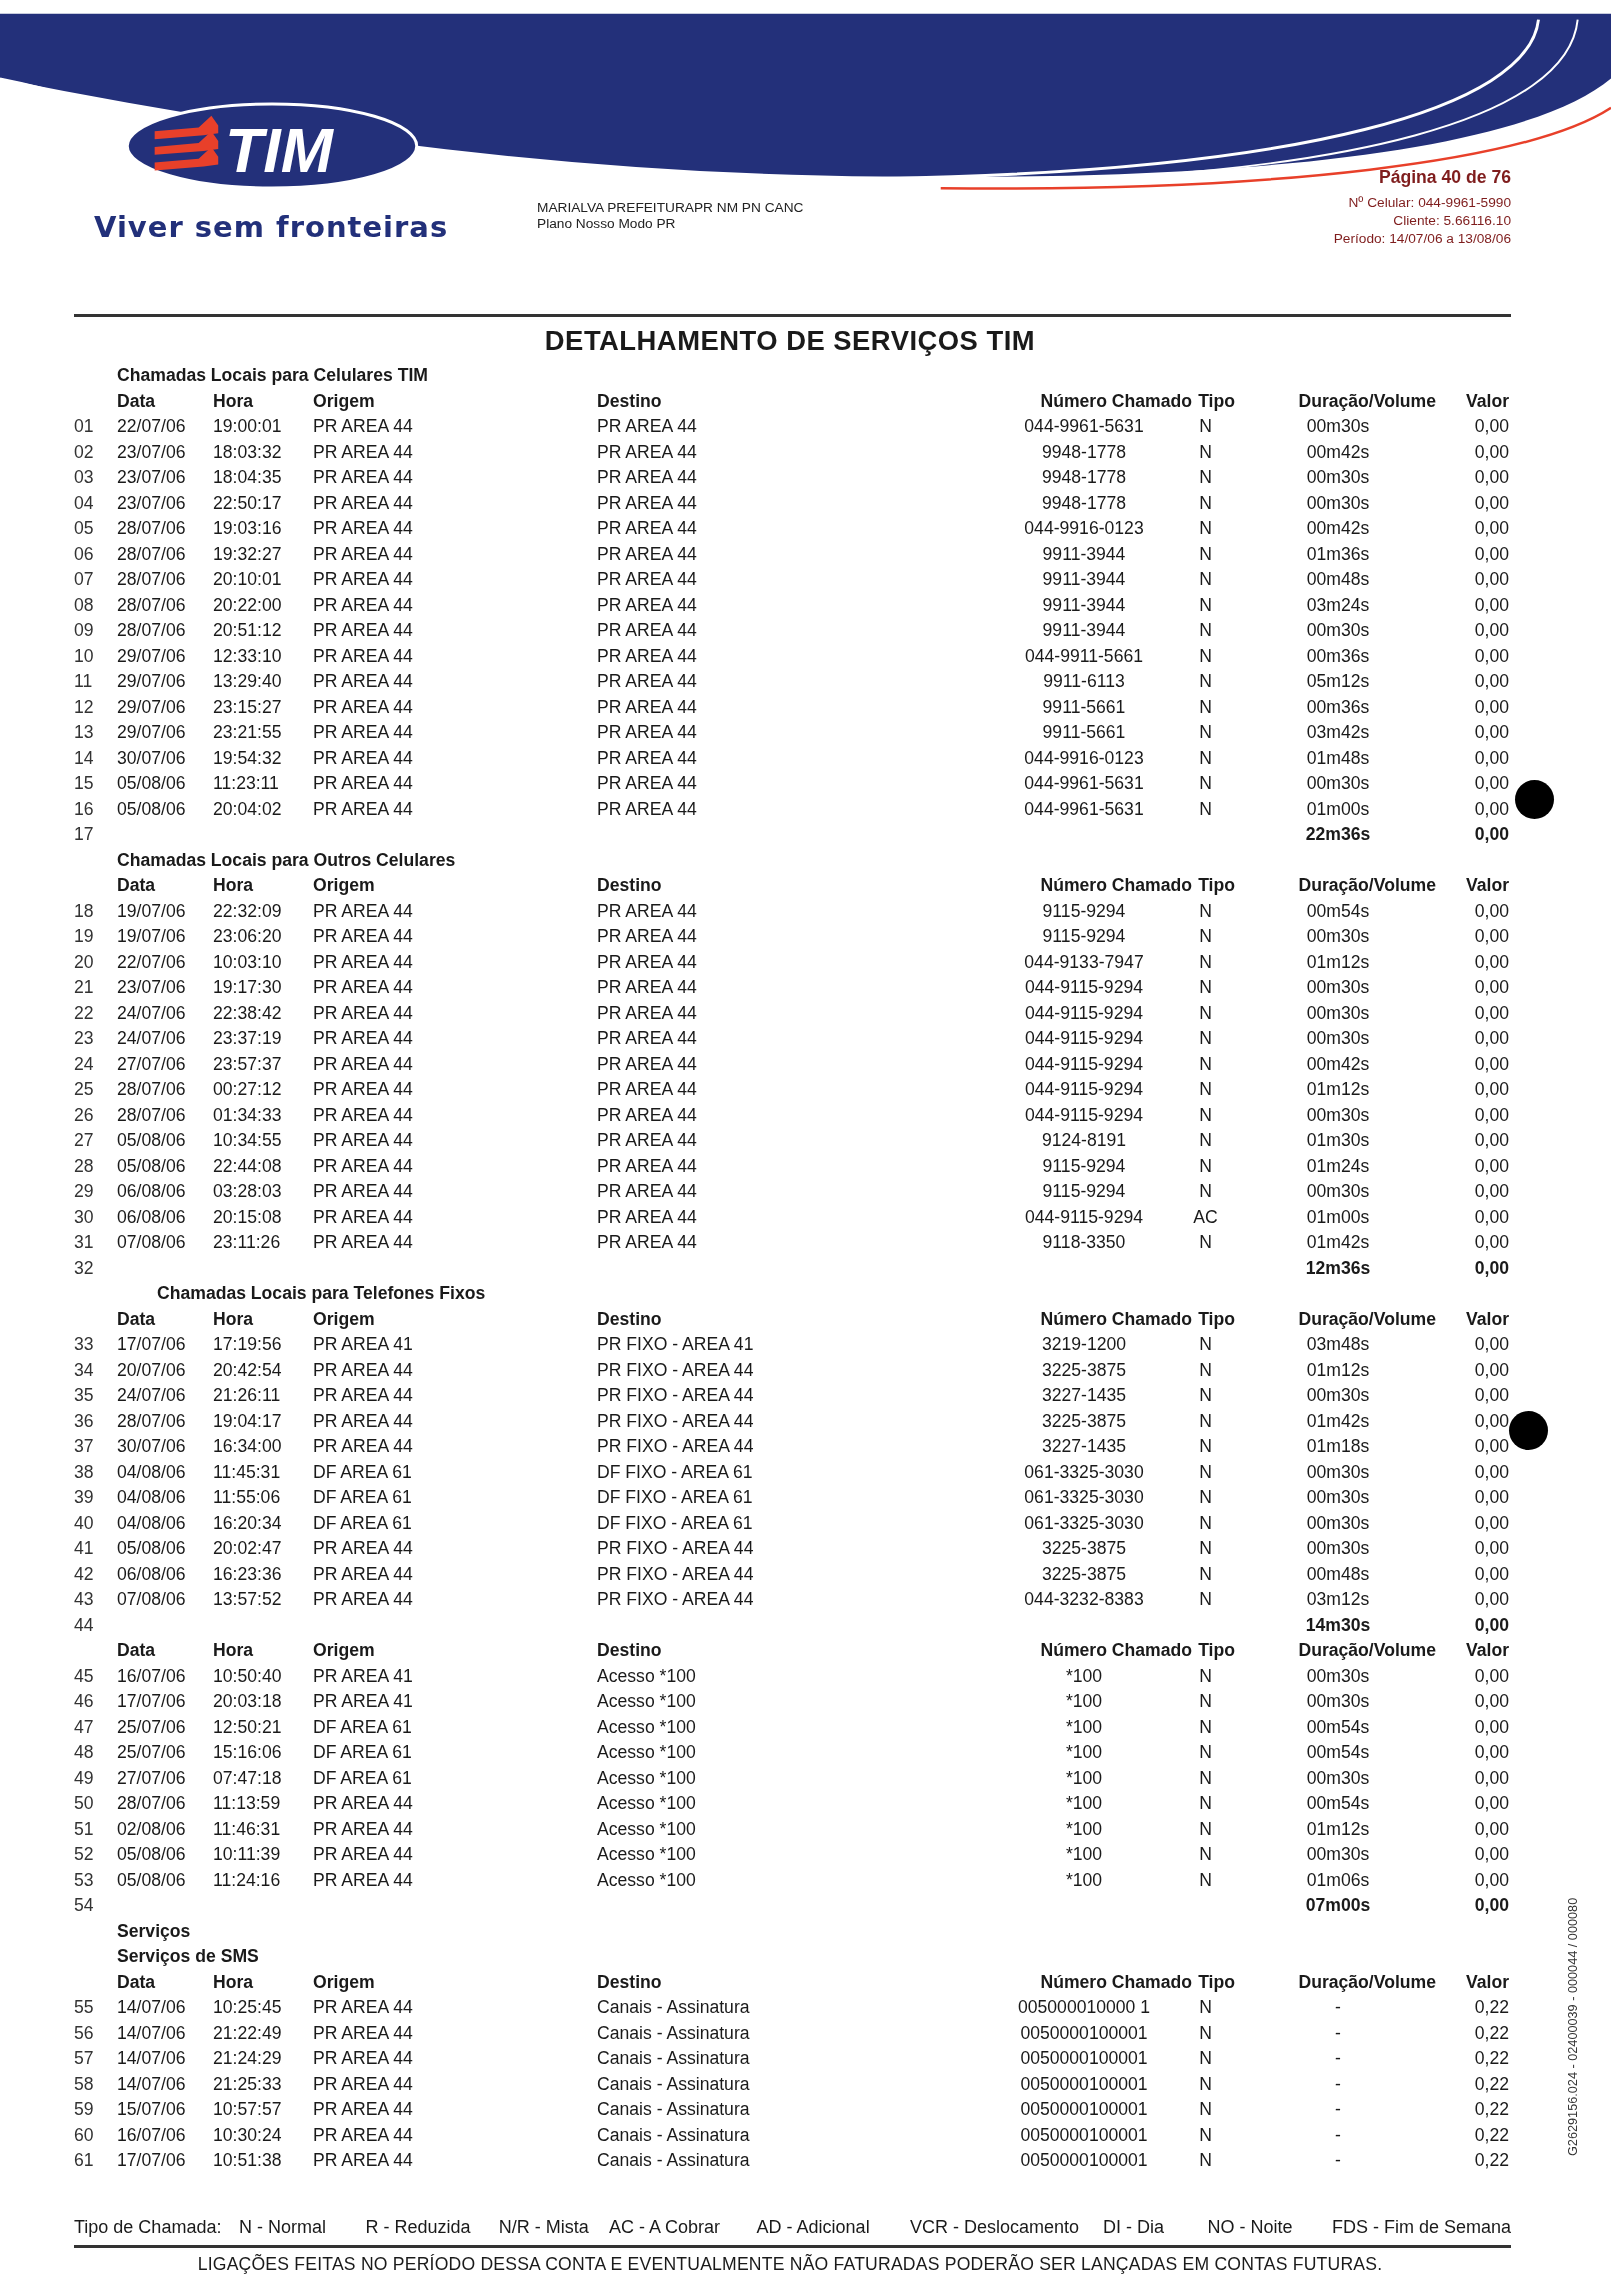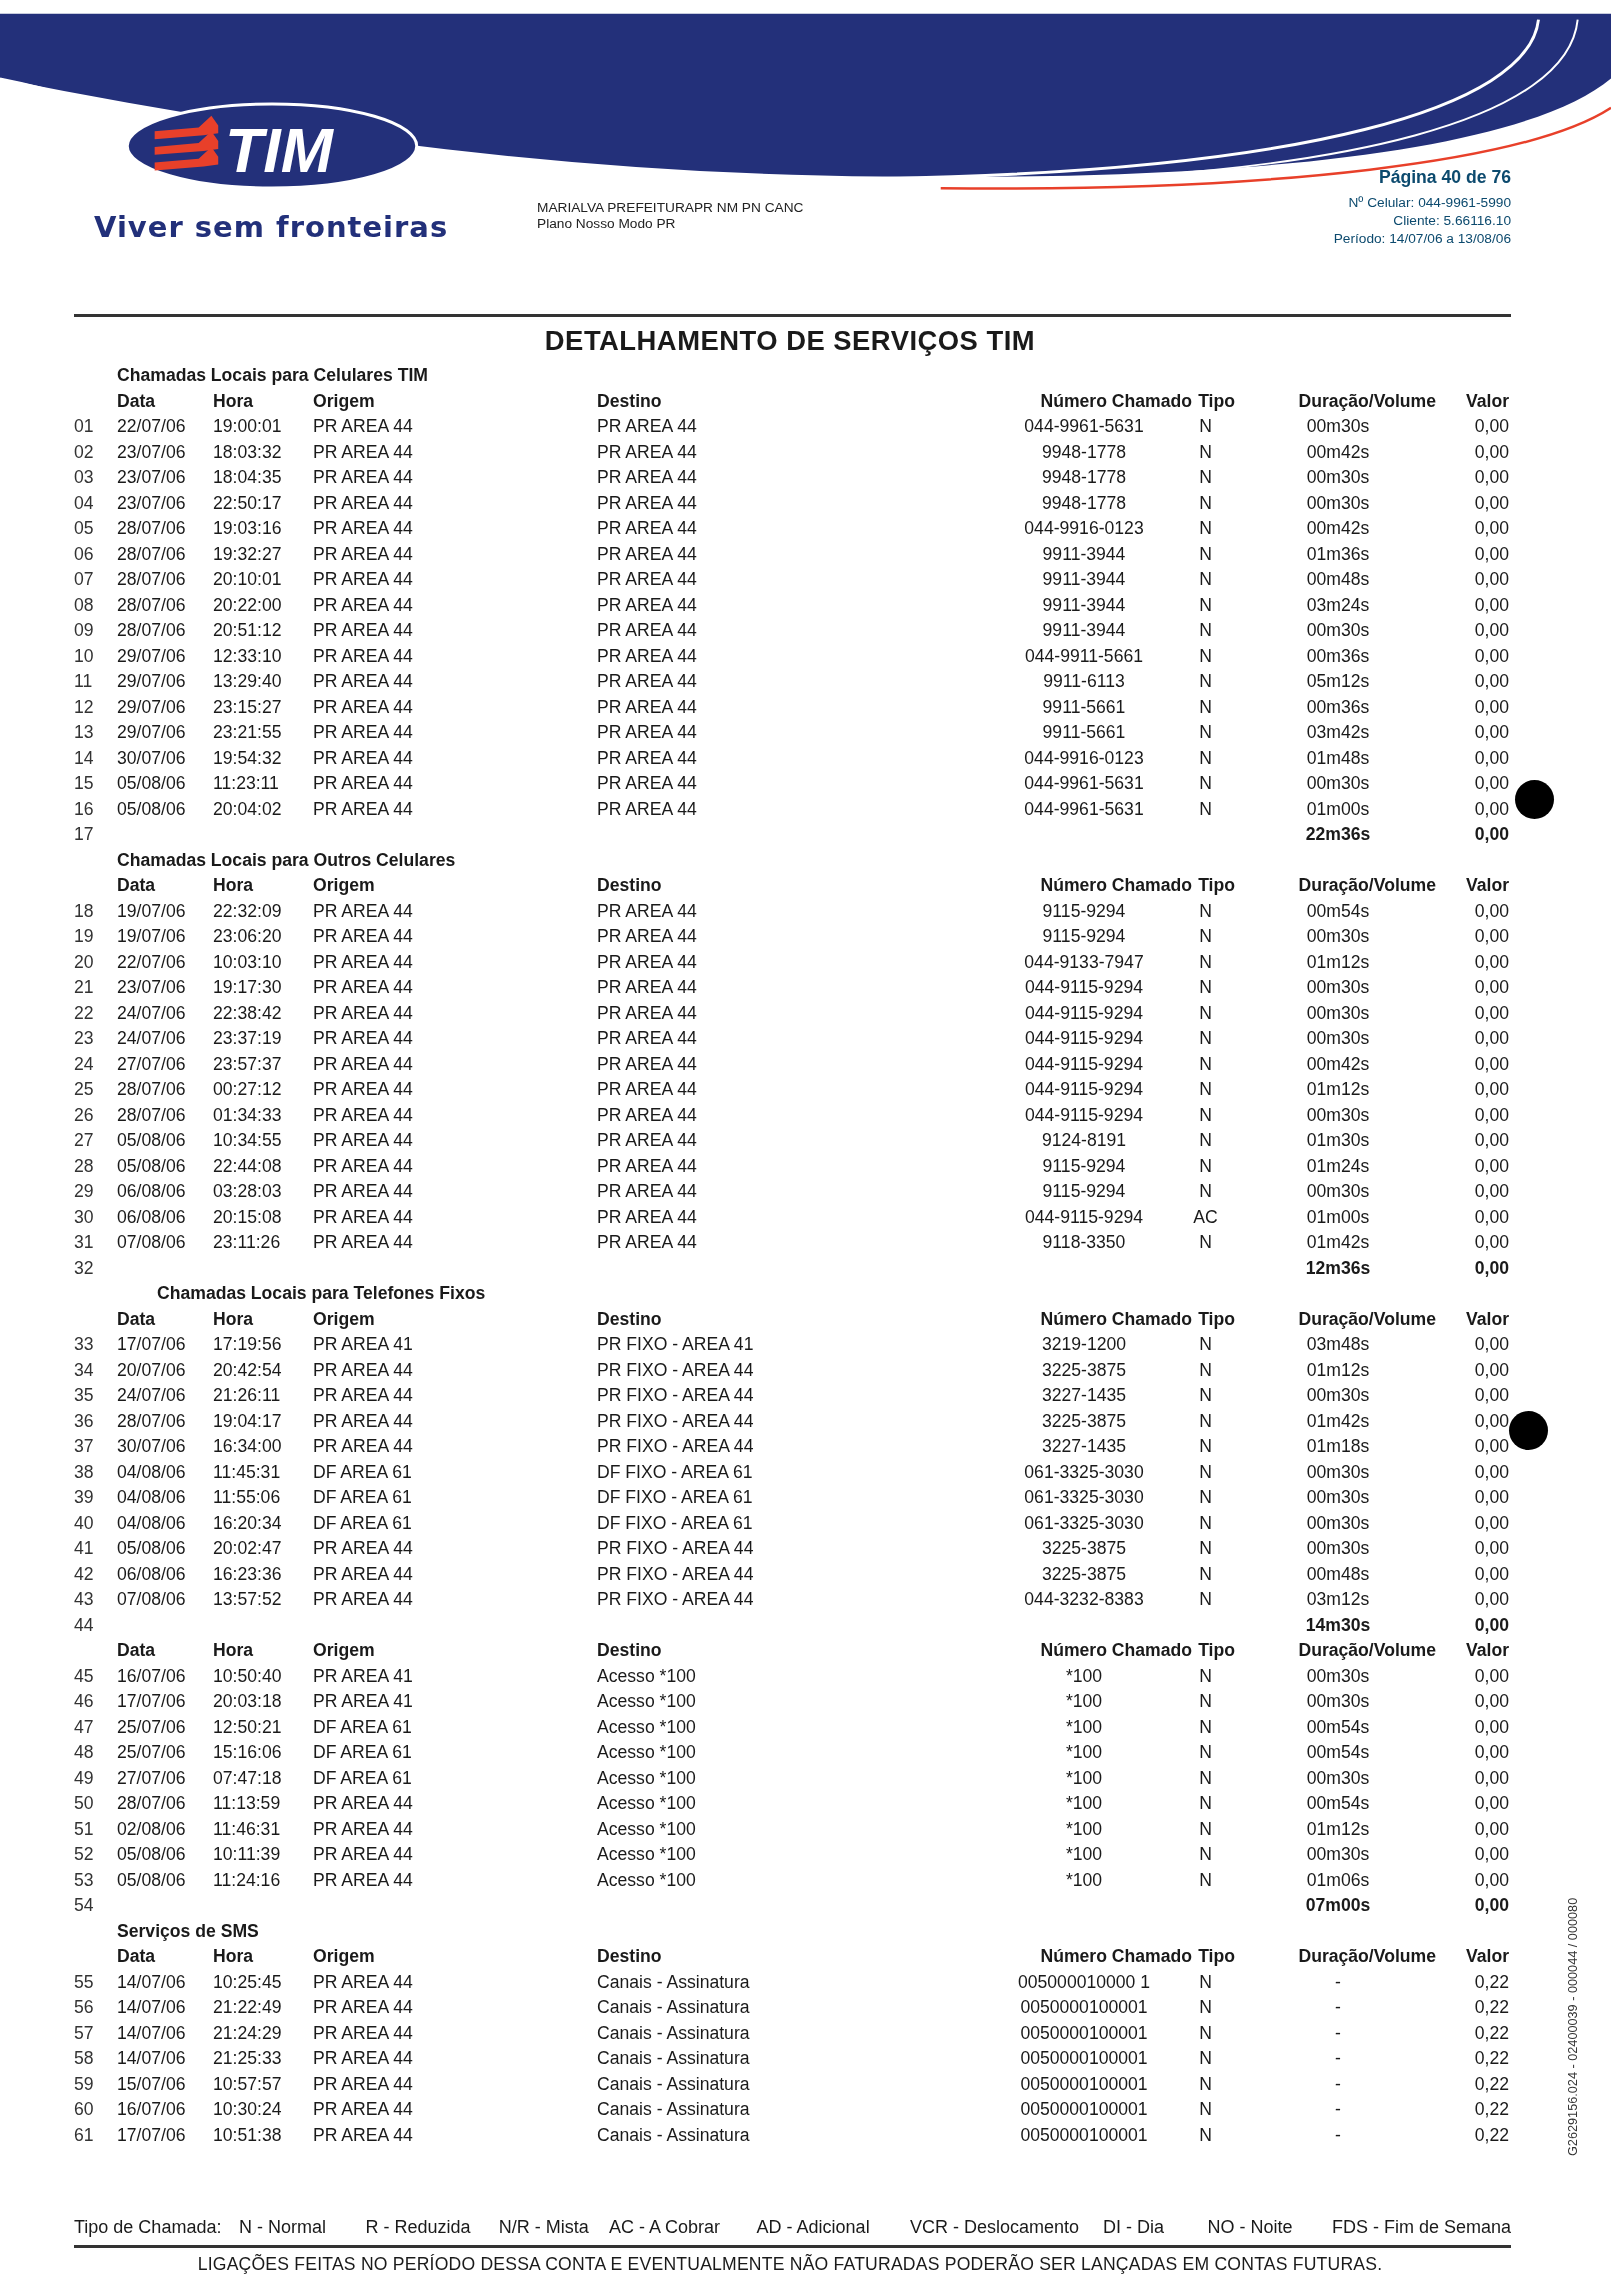--- a/index.html
+++ b/index.html
@@ -1,21 +1,21 @@
 <!DOCTYPE html>
 <html><head>
 <meta charset="utf-8">
 <style>
   html, body { margin:0; padding:0; background:#fff; }
   body { width:1611px; height:2292px; position:relative; overflow:hidden; font-family:"Liberation Sans", sans-serif; color:#1a1a1a; }
   .banner { position:absolute; left:0; top:0; width:1611px; height:196px; }
   .logo-wrap { position:absolute; left:125px; top:102px; width:294px; height:88px; }
   .tagline { position:absolute; left:94px; top:210px; font-size:29px; font-weight:bold; color:#22307a; letter-spacing:1px; font-family:"DejaVu Sans", sans-serif; }
   .client { position:absolute; left:537px; top:200px; font-size:13.7px; line-height:15.7px; color:#222; }
-  .acct { position:absolute; right:100px; top:169px; text-align:right; font-size:13.7px; line-height:17.6px; color:#0c4a6e; }
+  .acct { position:absolute; right:100px; top:169px; text-align:right; font-size:13.7px; line-height:17.6px; color:#7f1d1d; }
   .acct .page { font-size:17.6px; font-weight:bold; margin-bottom:7.8px; }
   .rule-top { position:absolute; left:74px; top:314px; width:1437px; height:2.9px; background:#333; }
   .doc-title { position:absolute; left:0; width:1580px; top:325px; text-align:center; font-size:27.4px; font-weight:bold; letter-spacing:0.5px; }
   .table { position:absolute; left:74px; top:363px; width:1437px; }
   .row { position:relative; height:25.5px; font-size:17.6px; line-height:25.5px; }
   .row > span { position:absolute; white-space:nowrap; }
   .c-n { left:0; width:27.4px; color:#333; }
   .c-date { left:43px; }
   .c-hora { left:139px; }
   .c-orig { left:239px; }
@@ -687,20 +687,23 @@
       <span class="c-tipo">N</span>
       <span class="c-dur">01m06s</span>
       <span class="c-val">0,00</span>
     </div>
     <div class="row total">
       <span class="c-n" style="font-weight: normal;">54</span>
       <span class="c-dur">07m00s</span>
       <span class="c-val">0,00</span>
     </div>
     <div class="row sec-title">
+      <span style="left: 43px;">Serviços</span>
+    </div>
+    <div class="row sec-title">
       <span style="left: 43px;">Serviços de SMS</span>
     </div>
     <div class="row hdr">
       <span class="c-date">Data</span>
       <span class="c-hora">Hora</span>
       <span class="c-orig">Origem</span>
       <span class="c-dest">Destino</span>
       <span class="c-num">Número Chamado</span>
       <span class="c-tipo">Tipo</span>
       <span class="c-dur">Duração/Volume</span>

